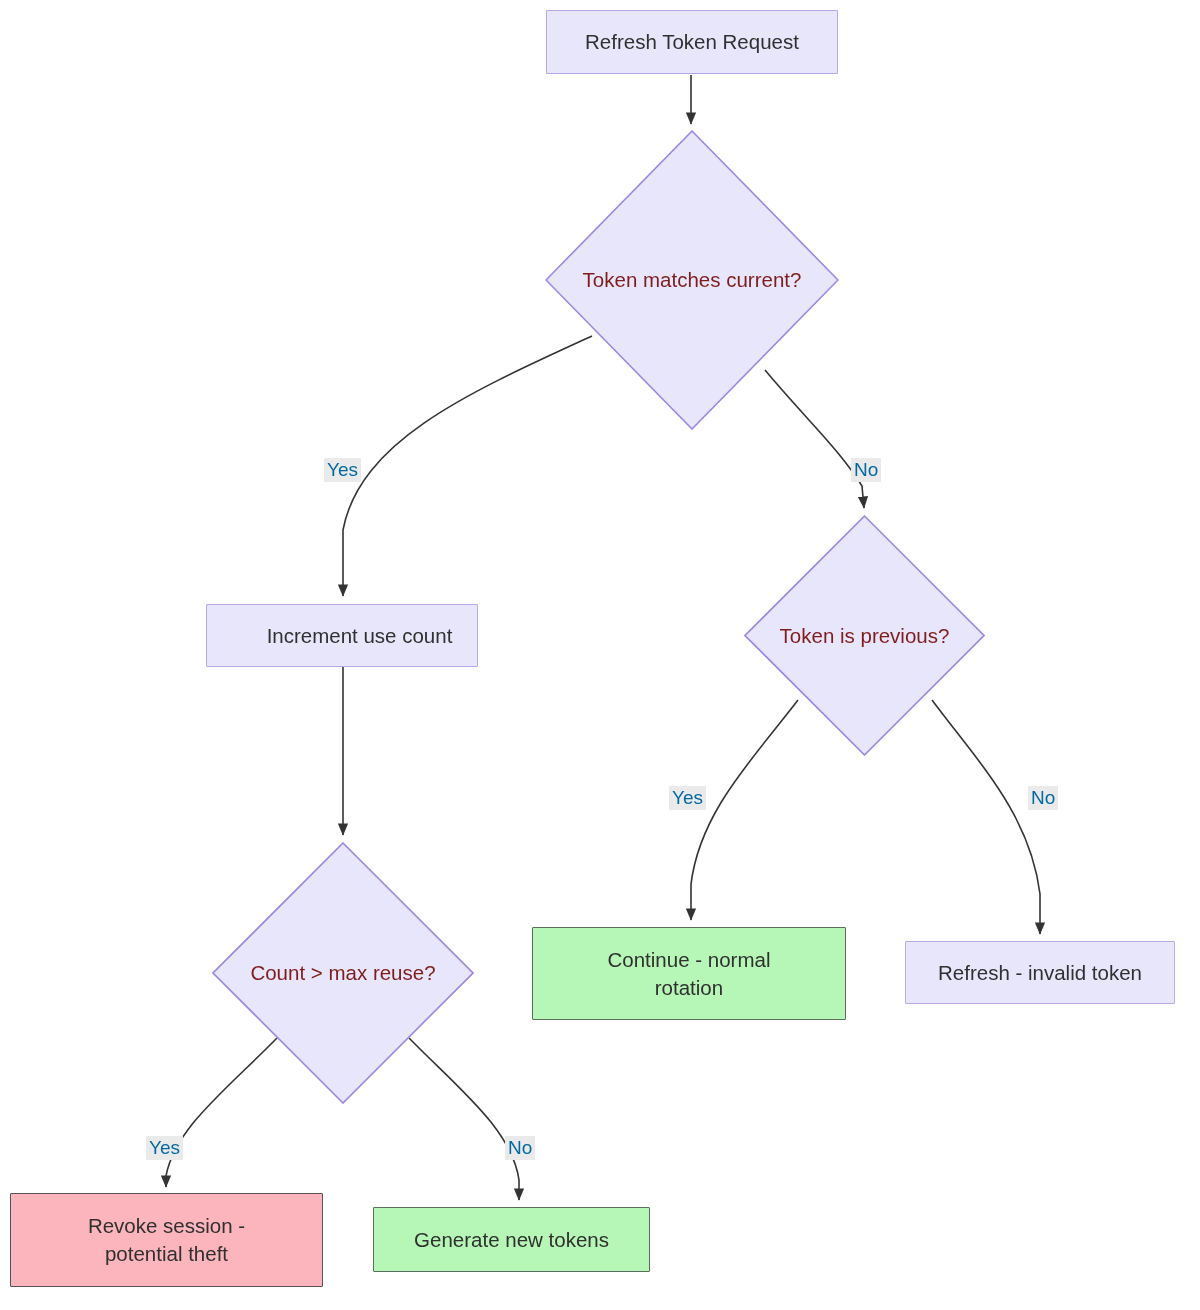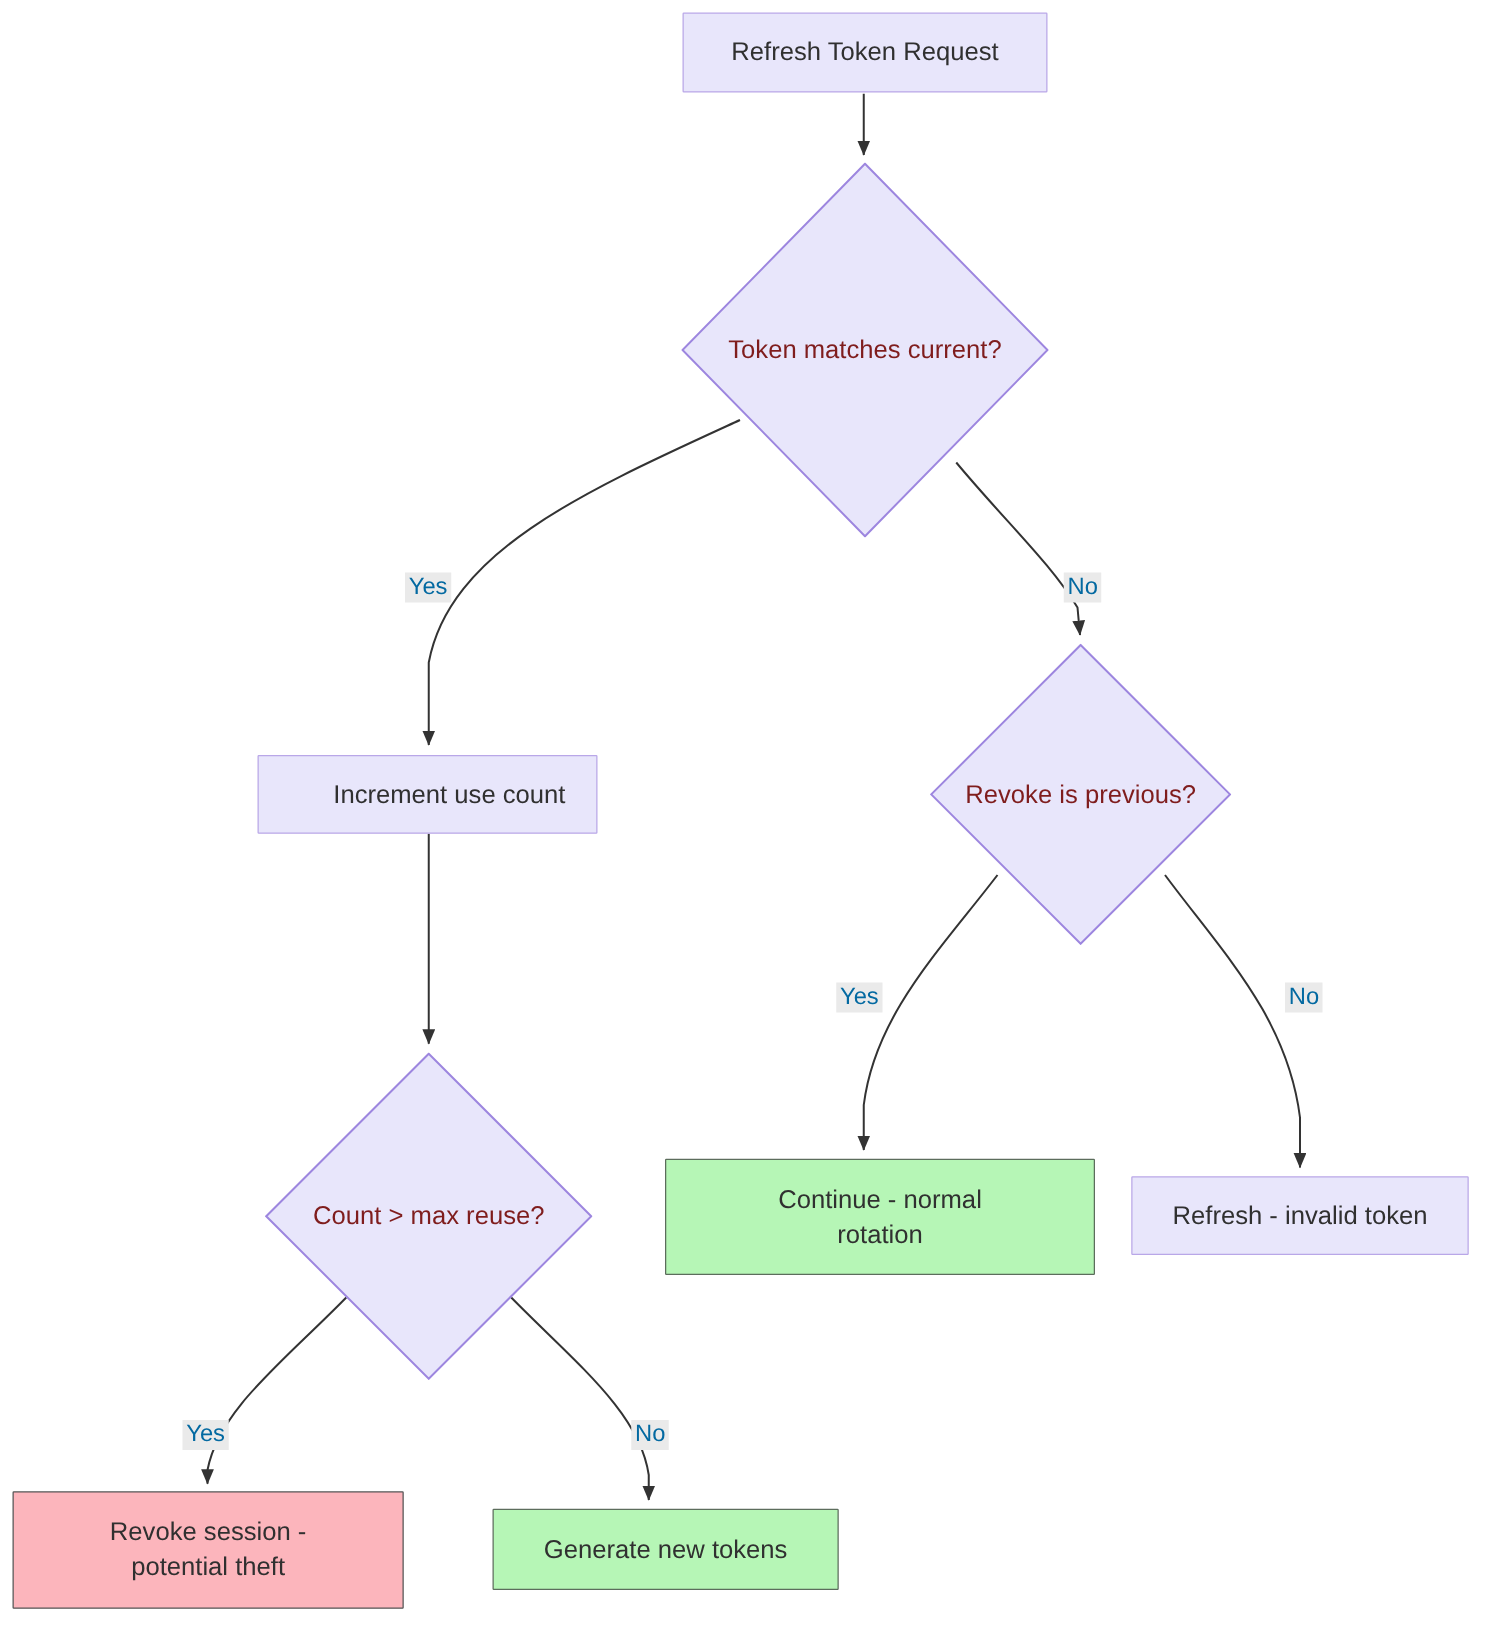--- a/index.html
+++ b/index.html
@@ -143,41 +143,41 @@
   </div>
 
   <div class="node rect rect-lavender" style="left:206px; top:604px; width:272px; height:63px;padding-left:35px;">
     <span class="node-label">Increment use count</span>
   </div>
 
   <div class="node diamond" style="left:744px; top:515px; width:241px; height:241px;">
     <svg class="dia-shape" viewBox="0 0 241 241" preserveAspectRatio="none">
       <polygon points="120.5,1 240,120.5 120.5,240 1,120.5" fill="#e8e6fb" stroke="#9d86df" stroke-width="1.6"></polygon>
     </svg>
-    <span class="node-label">Revoke is previous?</span>
+    <span class="node-label">Token is previous?</span>
   </div>
 
   <div class="node diamond" style="left:212px; top:842px; width:262px; height:262px;">
     <svg class="dia-shape" viewBox="0 0 262 262" preserveAspectRatio="none">
       <polygon points="131,1 261,131 131,261 1,131" fill="#e8e6fb" stroke="#9d86df" stroke-width="1.6"></polygon>
     </svg>
     <span class="node-label">Count &gt; max reuse?</span>
   </div>
 
-  <div class="node rect rect-green" style="left:532px; top:927px; width:344px; height:93px;">
+  <div class="node rect rect-green" style="left:532px; top:927px; width:314px; height:93px;">
     <span class="node-label">Continue - normal
 rotation</span>
   </div>
 
   <div class="node rect rect-lavender" style="left:905px; top:941px; width:270px; height:63px;">
     <span class="node-label">Refresh - invalid token</span>
   </div>
 
   <div class="node rect rect-red" style="left:10px; top:1193px; width:313px; height:94px;">
     <span class="node-label">Revoke session -
 potential theft</span>
   </div>
 
-  <div class="node rect rect-green" style="left:394px; top:1207px; width:277px; height:65px;">
+  <div class="node rect rect-green" style="left:373px; top:1207px; width:277px; height:65px;">
     <span class="node-label">Generate new tokens</span>
   </div>
 
 </div>
 
 </body></html>

